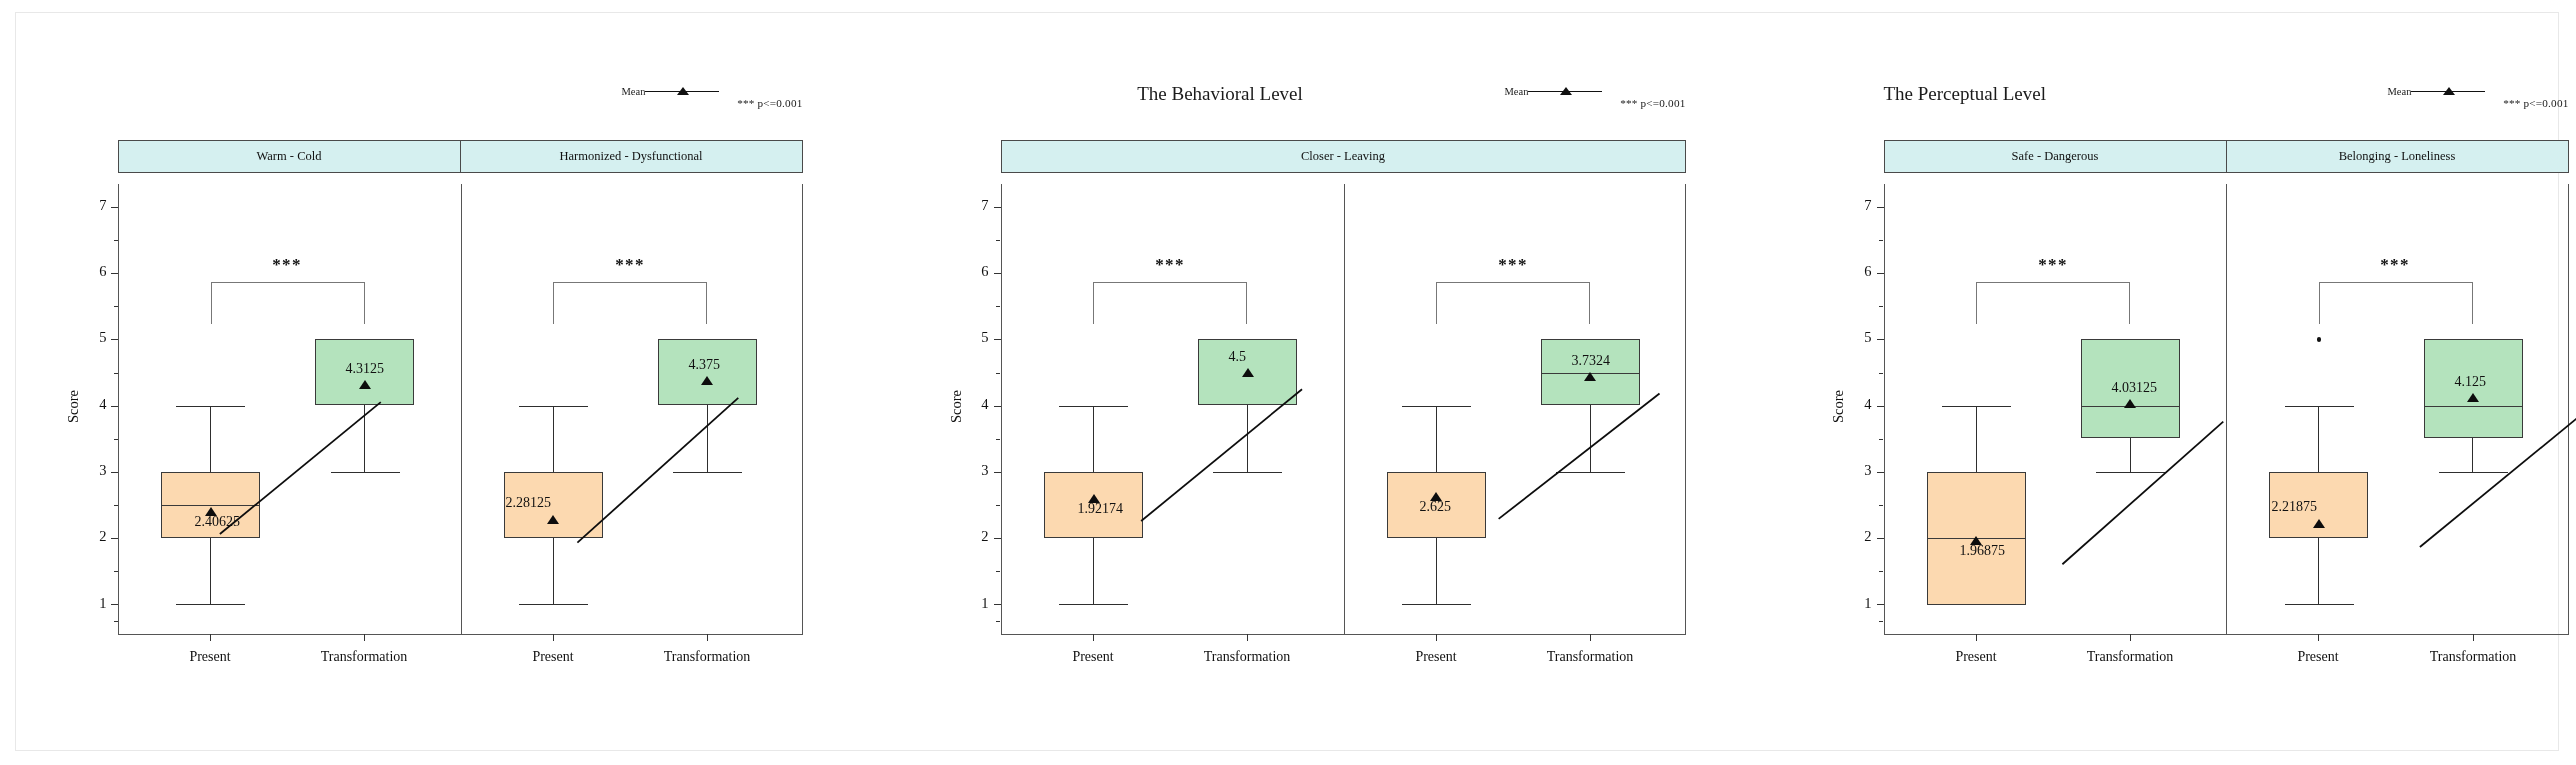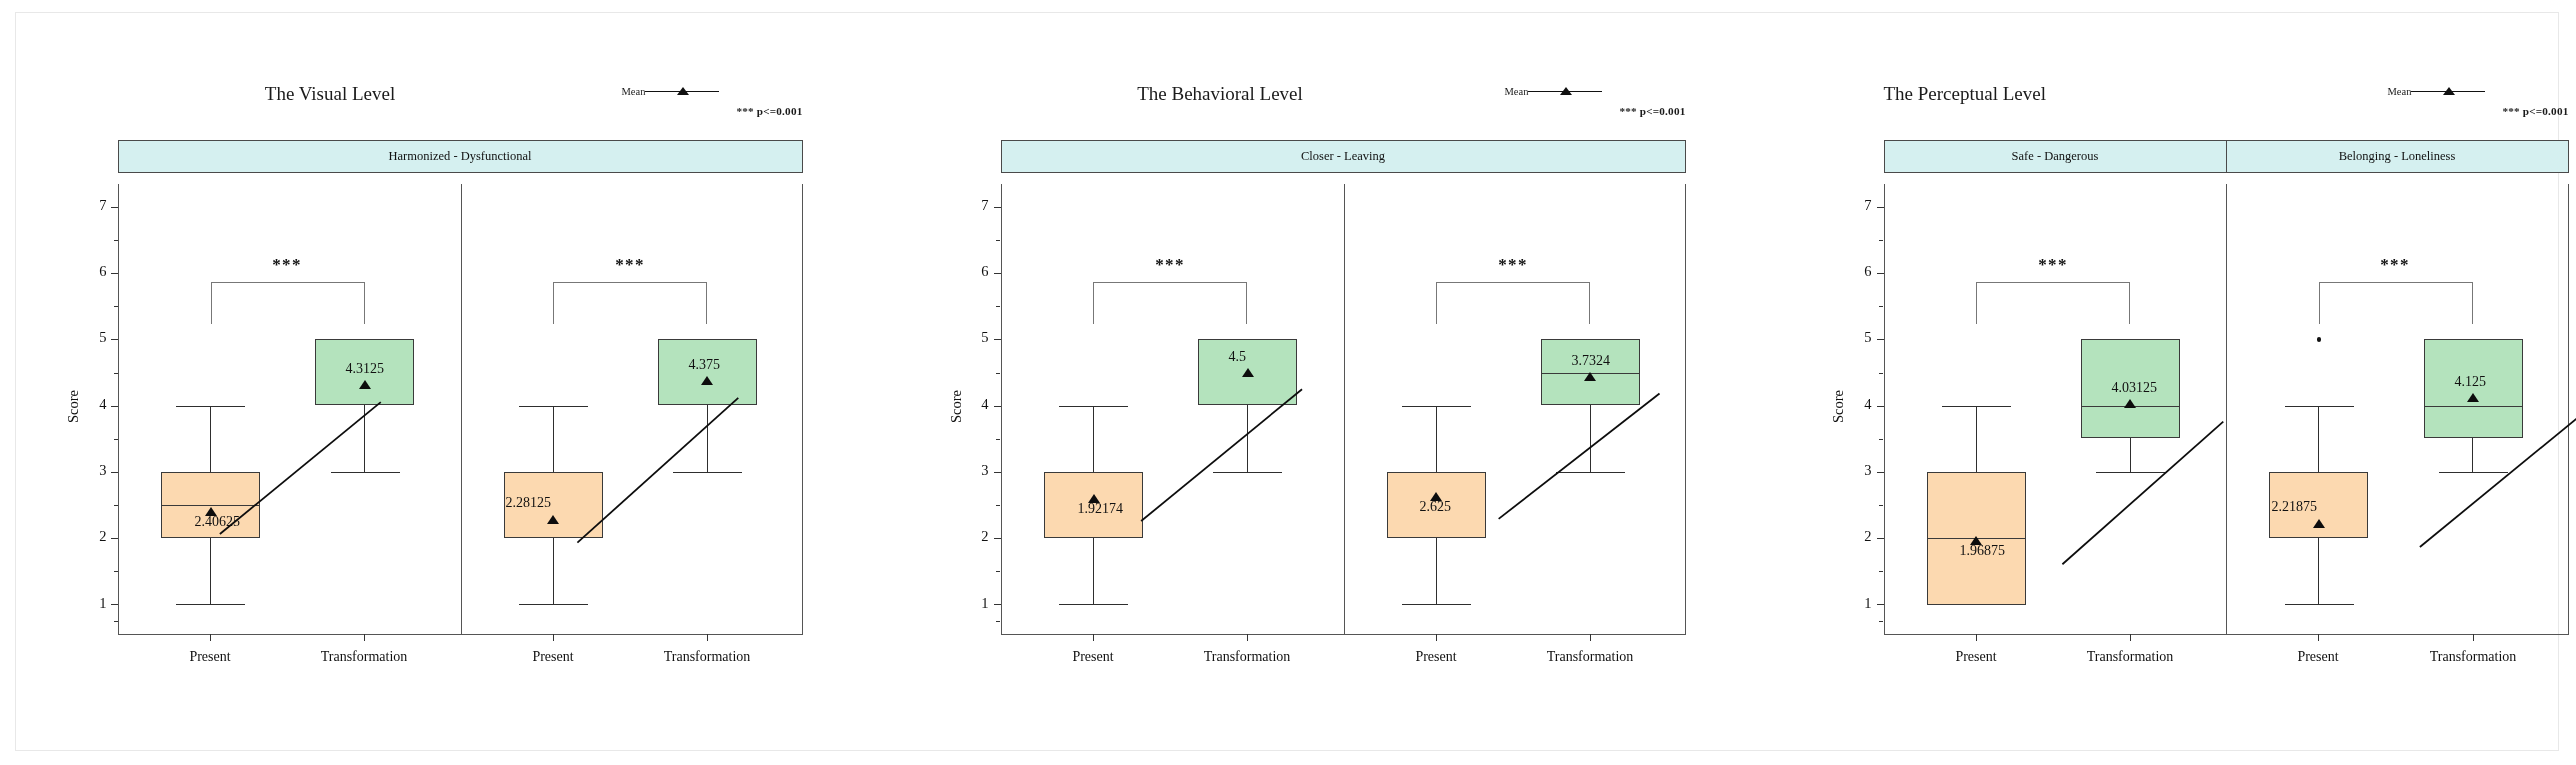--- a/index.html
+++ b/index.html
@@ -5,21 +5,21 @@
   html,body{margin:0;padding:0;background:#ffffff;}
   body{width:2576px;height:766px;font-family:"Liberation Serif",serif;overflow:hidden;}
   #figure{position:absolute;left:14.5px;top:12px;width:2544px;height:739px;background:#fff;border:0.7px solid #e8e8e8;box-sizing:border-box;}
   .panel-title{position:absolute;font-size:19px;color:#1b1b1b;white-space:nowrap;text-align:center;font-family:"Liberation Serif",serif;}
   .legend{position:absolute;white-space:nowrap;}
   .legend-row{display:flex;align-items:center;}
   .legend-label{font-size:10.5px;color:#1b1b1b;font-family:"Liberation Serif",serif;}
   .legend-line{position:relative;width:74px;height:9.2px;}
   .legend-line .ln{position:absolute;left:0;top:4px;width:74px;height:1.1px;background:#111;}
   .legend-line .tri{position:absolute;left:32px;top:0px;width:0;height:0;border-left:6px solid transparent;border-right:6px solid transparent;border-bottom:8.6px solid #111;}
-  .pnote{font-size:11.2px;color:#1b1b1b;text-align:right;margin-top:8px;font-family:"Liberation Serif",serif;letter-spacing:0.2px;font-weight:bold;}
+  .pnote{font-size:11.2px;color:#1b1b1b;text-align:right;margin-top:0;font-family:"Liberation Serif",serif;letter-spacing:0.2px;}
   .headerbar{position:absolute;box-sizing:border-box;background:#d5f0f0;border:1.1px solid #4a4a4a;display:flex;}
   .headercell{flex:1;display:flex;align-items:center;justify-content:center;font-size:12.5px;color:#111;font-family:"Liberation Serif",serif;box-sizing:border-box;}
   .headercell + .headercell{border-left:1.1px solid #4a4a4a;}
   .plotarea{position:absolute;box-sizing:border-box;border-left:0.9px solid #555;border-right:0.9px solid #555;border-bottom:0.9px solid #555;}
   .vdiv{position:absolute;top:0;bottom:0;width:0.9px;background:#555;}
   .ylab{position:absolute;font-size:14.5px;color:#111;transform:rotate(-90deg);transform-origin:center center;white-space:nowrap;font-family:"Liberation Serif",serif;}
   .ytick{position:absolute;right:0;width:7.2px;height:0.9px;background:#333;}
   .ytick.minor{width:4.6px;}
   .ytlabel{position:absolute;font-size:14.5px;color:#111;text-align:right;white-space:nowrap;font-family:"Liberation Serif",serif;}
   .xtick{position:absolute;width:0.9px;height:7.2px;background:#333;}
@@ -34,32 +34,32 @@
   .meanlabel{position:absolute;font-size:14px;color:#111;white-space:nowrap;font-family:"Liberation Serif",serif;}
   .tri-marker{position:absolute;width:0;height:0;border-left:6px solid transparent;border-right:6px solid transparent;border-bottom:9.2px solid #0d0d0d;}
   .sig-bracket{position:absolute;box-sizing:border-box;border-top:1px solid #777;border-left:1px solid #777;border-right:1px solid #777;}
   .sig-star{position:absolute;font-size:17px;color:#111;letter-spacing:1.3px;text-align:center;white-space:nowrap;font-family:"Liberation Serif",serif;font-weight:bold;}
   svg.meanline{position:absolute;left:0;top:0;overflow:visible;pointer-events:none;}
 </style>
 </head>
 <body>
 
 <div id="figure">
-    <div class="panel-title" style="left: 102px; top: 70px; width: 425px; text-align: center;">The Visual Level</div>
     <div class="legend" style="left: 606px; top: 73px; width: 181px;">
       <div class="legend-row">
         <span class="legend-label">Mean</span>
         <span class="legend-line">
           <span class="ln"></span>
           <span class="tri"></span>
         </span>
       </div>
       <div class="pnote">*** p&lt;=0.001</div>
     </div>
     <div class="headerbar" style="left: 102px; top: 127px; width: 685px; height: 33px;">
+      <div class="headercell">Warm - Cold</div>
       <div class="headercell">Harmonized - Dysfunctional</div>
     </div>
     <div class="plotarea" style="left: 102px; top: 171px; width: 685px; height: 451px;"></div>
     <div class="vdiv" style="left: 445px; top: 171px; height: 451px;"></div>
     <div class="ylab" style="left: 18px; top: 385px; width: 79px; text-align: center;">Score</div>
     <div class="ytick" style="left: 95px; top: 591px; width: 7.2px;"></div>
     <div class="ytlabel" style="left: 59px; top: 582px; width: 32px;">1</div>
     <div class="ytick" style="left: 95px; top: 525px; width: 7.2px;"></div>
     <div class="ytlabel" style="left: 59px; top: 515px; width: 32px;">2</div>
     <div class="ytick" style="left: 95px; top: 459px; width: 7.2px;"></div>

